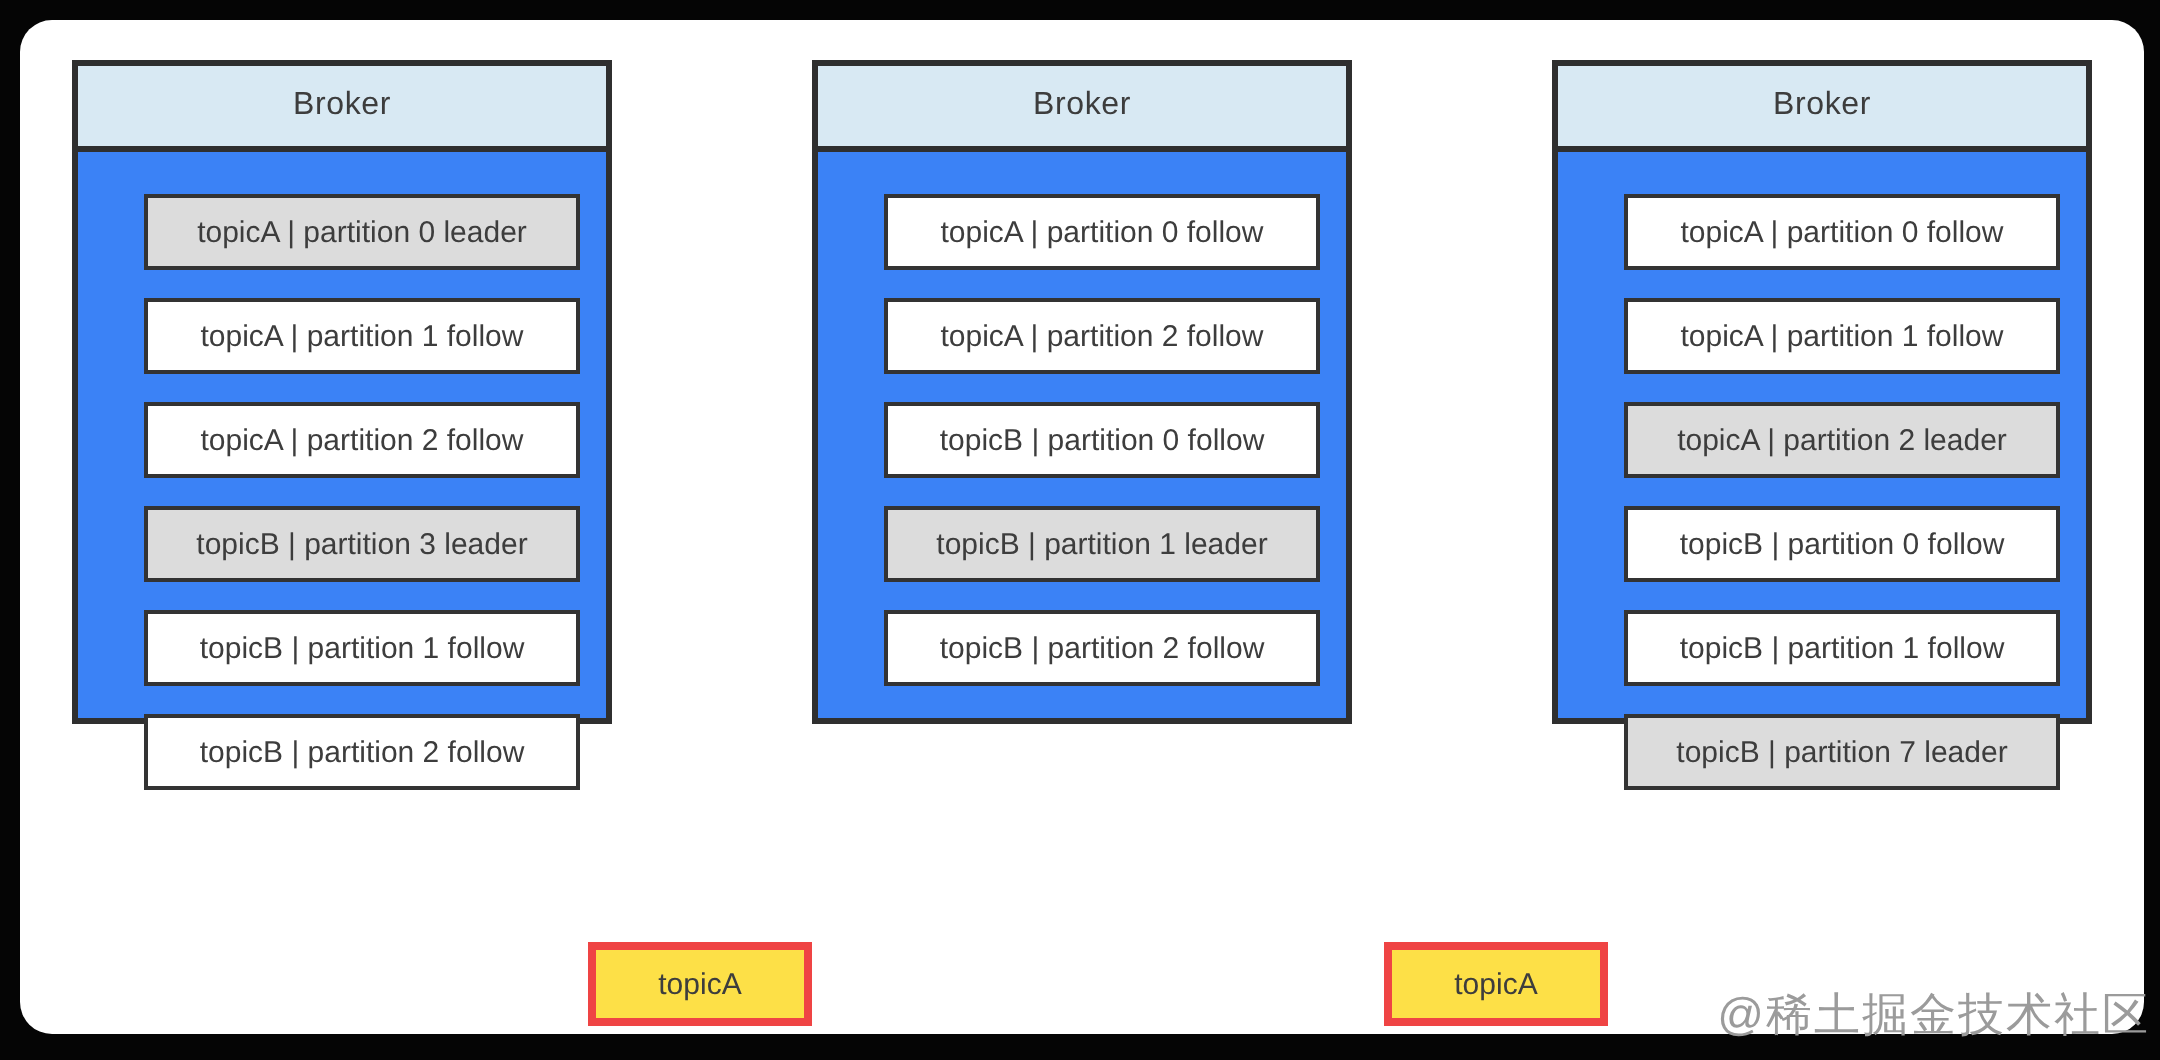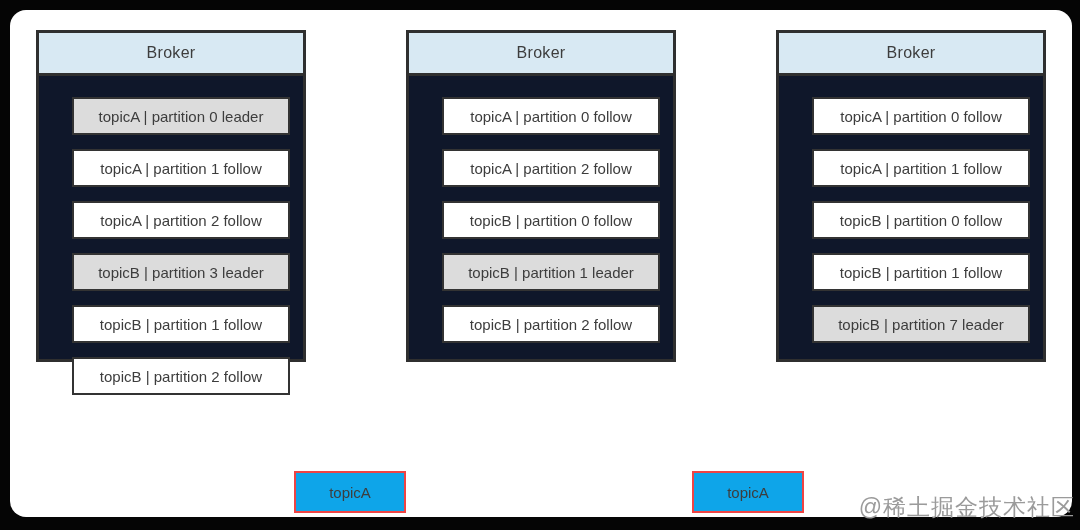--- a/index.html
+++ b/index.html
@@ -33,21 +33,21 @@
     top: 20px;
     height: 390px;
     display: flex;
     justify-content: space-between;
   }
   .broker {
     width: 270px;
     height: 332px;
     box-sizing: border-box;
     border: 3px solid #2f2f2f;
-    background: #0f172a;
+    background: #3b82f6;
     display: flex;
     flex-direction: column;
   }
   .broker-header {
     height: 40px;
     flex: 0 0 40px;
     background: #d8e9f3;
     border-bottom: 3px solid #2f2f2f;
     display: flex;
     align-items: center;
@@ -80,22 +80,22 @@
   }
   .partition.leader {
     background: #dcdcdc;
   }
   .topic {
     position: absolute;
     top: 461px;
     width: 112px;
     height: 42px;
     box-sizing: border-box;
-    border: 2px solid #ef4444;
-    background: #0ea5e9;
+    border: 4px solid #ef4444;
+    background: #fde047;
     display: flex;
     align-items: center;
     justify-content: center;
     font-size: 15px;
     color: #3d3d3d;
   }
   .topic-0 { left: 284px; }
   .topic-1 { left: 682px; }
   .watermark {
     position: absolute;
@@ -132,20 +132,21 @@
             <div class="partition">topicB | partition 0 follow</div>
             <div class="partition leader">topicB | partition 1 leader</div>
             <div class="partition">topicB | partition 2 follow</div>
           </div>
         </div>
         <div class="broker">
           <div class="broker-header">Broker</div>
           <div class="broker-body">
             <div class="partition">topicA | partition 0 follow</div>
             <div class="partition">topicA | partition 1 follow</div>
+            <div class="partition leader">topicA | partition 2 leader</div>
             <div class="partition">topicB | partition 0 follow</div>
             <div class="partition">topicB | partition 1 follow</div>
             <div class="partition leader">topicB | partition 7 leader</div>
           </div>
         </div>
       </div>
     <div>
         <div class="topic topic-0">topicA</div>
         <div class="topic topic-1">topicA</div>
       </div>

